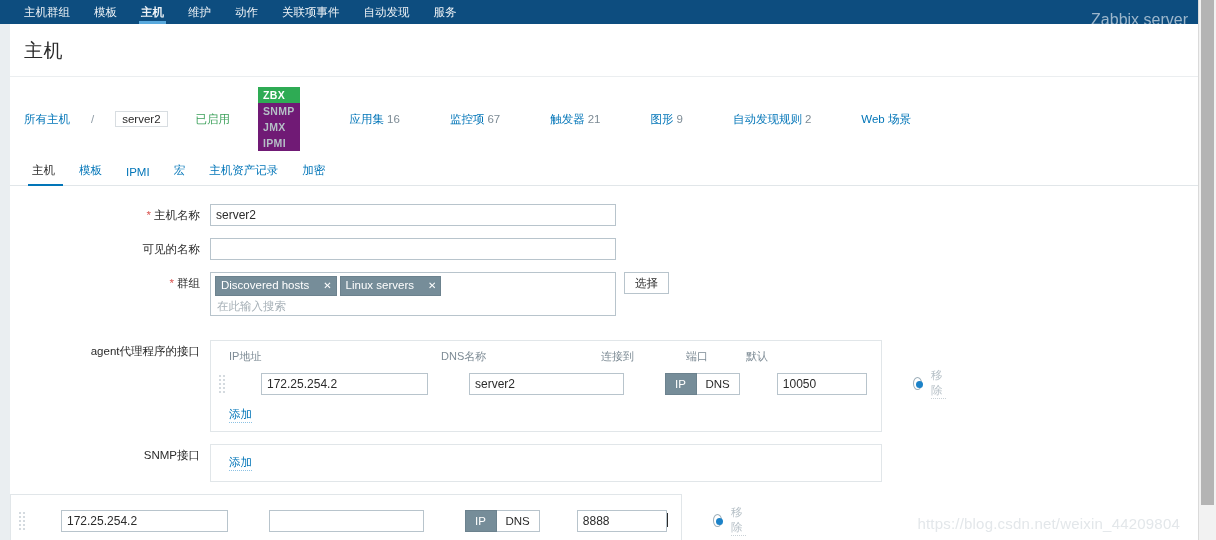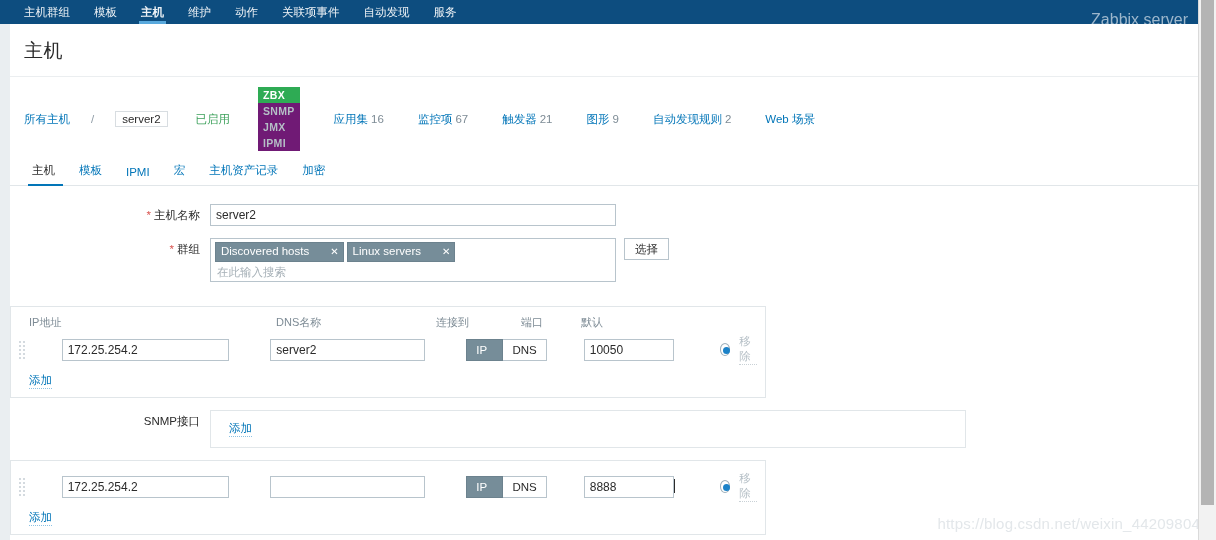--- a/index.html
+++ b/index.html
@@ -60,21 +60,21 @@
     padding:1px 6px; font-size:11.5px; white-space:nowrap;
   }
   .bc-status { color:#3ba05a; margin-left:12px; white-space:nowrap; }
   .bc-badges { display:flex; margin-left:12px;flex-direction:column; }
   .badge {
     font-size:10.5px; font-weight:bold; padding:2px 5px 2px 5px;
     line-height:12px; letter-spacing:.3px;
   }
   .badge.on { background:#2eab54; color:#ffffff; }
   .badge.off { background:#701a75; color:#b5bfc6; }
-  .bc-stat { color:#0275b8; margin-left:18px; white-space:nowrap; cursor:pointer;text-align:center; }
+  .bc-stat { color:#0275b8; margin-left:34px; white-space:nowrap; cursor:pointer;text-align:center; }
   .bc-stat .num { color:#7d8b95; margin-left:3px; }
 
   
   .tabs {
     display:flex; align-items:flex-end; gap:0;
     padding:4px 0 0 14px; border-bottom:1px solid #e1e6e9; height:27px;
   }
   .tab {
     font-size:11.5px; color:#0275b8; padding:0 12px 7px 12px;
     cursor:pointer; position:relative; white-space:nowrap;
@@ -105,47 +105,47 @@
   .w-name { width:406px; }
 
   
   .multiselect {
     width:406px; min-height:44px; border:1px solid #b8c4cc; background:#ffffff;
     padding:3px 4px 3px 4px;
   }
   .ms-tags { display:flex; gap:3px; flex-wrap:wrap; }
   .ms-tag {
     background:#768d99; color:#ffffff; font-size:11.5px; line-height:15px;
-    padding:1px 4px 2px 5px; display:flex; align-items:center; gap:21px;
+    padding:1px 4px 2px 5px; display:flex; align-items:center; gap:14px;
     border:1px solid #6c828e; cursor:pointer;
   }
   .ms-tag .x { font-size:10px; font-weight:bold; color:#ffffff; }
   .ms-search {
     border:none; outline:none; width:100%; font-size:11.5px; color:#a6b0b7;
     font-family:"Liberation Sans","DejaVu Sans",sans-serif;
     padding:4px 2px 0 2px; background:transparent;
   }
   .ms-search::placeholder { color:#a6b0b7; }
   .btn-select {
     margin-left:8px; background:#ffffff; border:1px solid #b8c4cc; color:#2b2b2b;
     font-size:11.5px; height:22px; padding:0 10px; cursor:pointer;
     font-family:"Liberation Sans","DejaVu Sans",sans-serif;
   }
   .row-inline { display:flex; align-items:flex-start; }
 
   .hint { padding-top:2px; font-size:11.5px; color:#2b2b2b; }
 
   
   .iface-box {
-    border:1px solid #e1e6e9; background:#ffffff; width:756px;
+    border:1px solid #e1e6e9; background:#ffffff; width:672px;
     padding:6px 8px 8px 8px;
   }
   .iface-head { display:flex; color:#7d8b95; font-size:11px; padding:2px 0 4px 10px; }
   .h-ip { width:212px; }
-  .h-dns { width:160px;margin-left:35px; }
+  .h-dns { width:160px; }
   .h-conn { width:85px; }
   .h-port { width:60px; }
   .h-def { width:50px; }
 
   .iface-row { display:flex; align-items:center;gap:32px; }
   .drag {
     width:8px; height:18px; margin-right:4px; display:grid;
     grid-template-columns:repeat(2,2px); grid-template-rows:repeat(5,2px);
     gap:2px; align-content:center; justify-content:center; cursor:grab;
   }
@@ -184,21 +184,21 @@
   .iface-box.solo { padding:8px 8px 10px 8px; }
 
   .caret { position:relative; }
   .caret::after{
     content:""; position:absolute; right:-1px; top:3px; width:1px; height:14px;
     background:#2b2b2b;
   }
 
   
   .watermark {
-    position:absolute; right:16px; bottom:8px; color:#e3e7ea; font-size:15px;
+    position:absolute; right:36px; bottom:8px; color:#e3e7ea; font-size:15px;
     white-space:nowrap; pointer-events:none; letter-spacing:.2px;
   }
 
   
   .scrollbar {
     position:absolute; top:0; right:0; width:18px; height:540px;
     background:#f2f2f2; border-left:1px solid #dadada;
   }
   .scroll-thumb {
     position:absolute; top:0; left:2px; width:13px; height:505px; background:#b4b4b4;
@@ -274,20 +274,26 @@
 
       <div class="frow">
         <div class="flabel">
           <span class="req">*</span><span>主机名称</span>
         </div>
         <div class="fctrl">
           <input class="txt w-name" type="text" value="server2" style="">
         </div>
       </div>
 
+      <div class="frow">
+        <div class="flabel">可见的名称</div>
+        <div class="fctrl">
+          <input class="txt w-name" type="text" value="" style="">
+        </div>
+      </div>
 
       <div class="frow">
         <div class="flabel">
           <span class="req">*</span><span>群组</span>
         </div>
         <div class="fctrl row-inline">
           <div class="multiselect">
             <div class="ms-tags">
               <span class="ms-tag">
                 <span>Discovered hosts</span>
@@ -302,20 +308,21 @@
           </div>
           <button class="btn-select">选择</button>
         </div>
       </div>
 
       <div class="frow" style="margin-bottom:8px;">
         <div class="flabel"></div>
       </div>
 
       <div class="frow">
+        <div class="flabel">agent代理程序的接口</div>
         <div class="fctrl">
           <div class="iface-box">
             <div class="iface-head">
               <span class="h-ip">IP地址</span>
               <span class="h-dns">DNS名称</span>
               <span class="h-conn">连接到</span>
               <span class="h-port">端口</span>
               <span class="h-def">默认</span>
             </div>
             <div class="iface-row">

